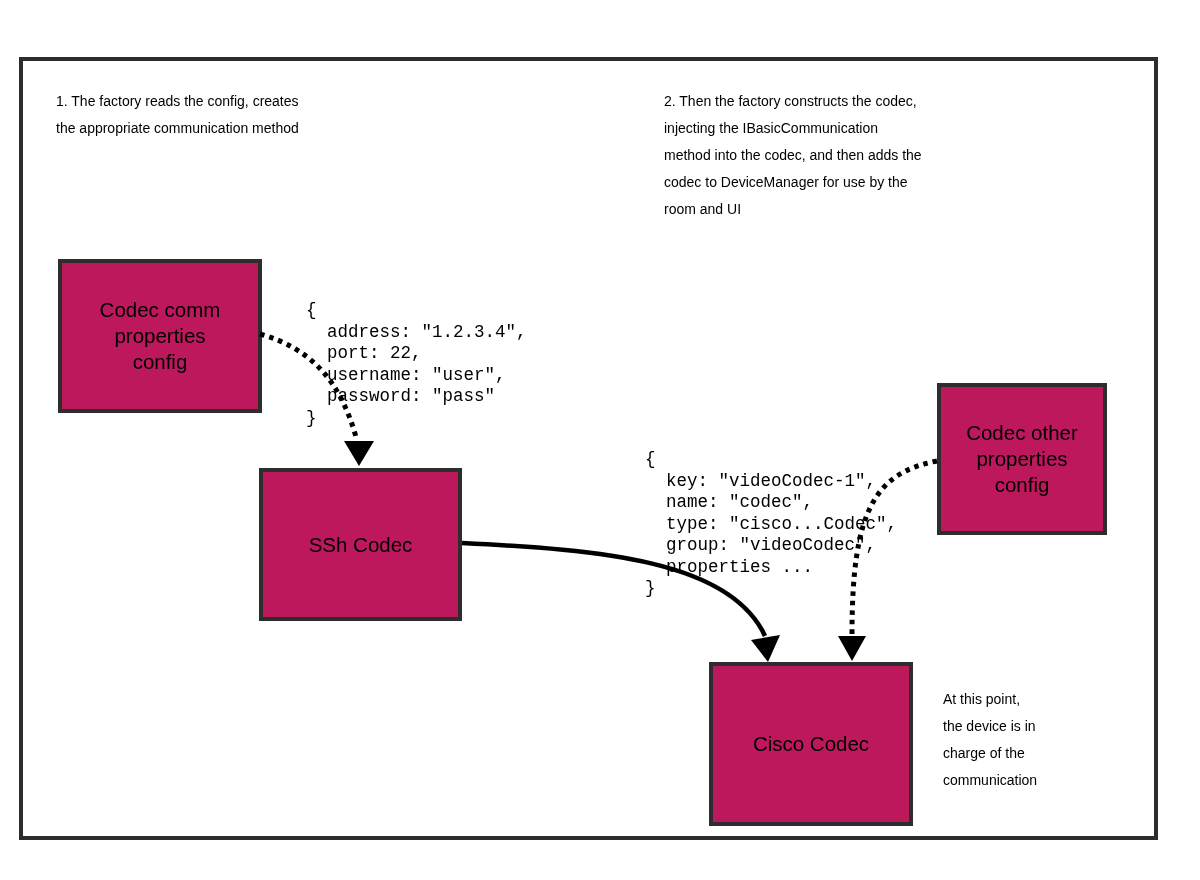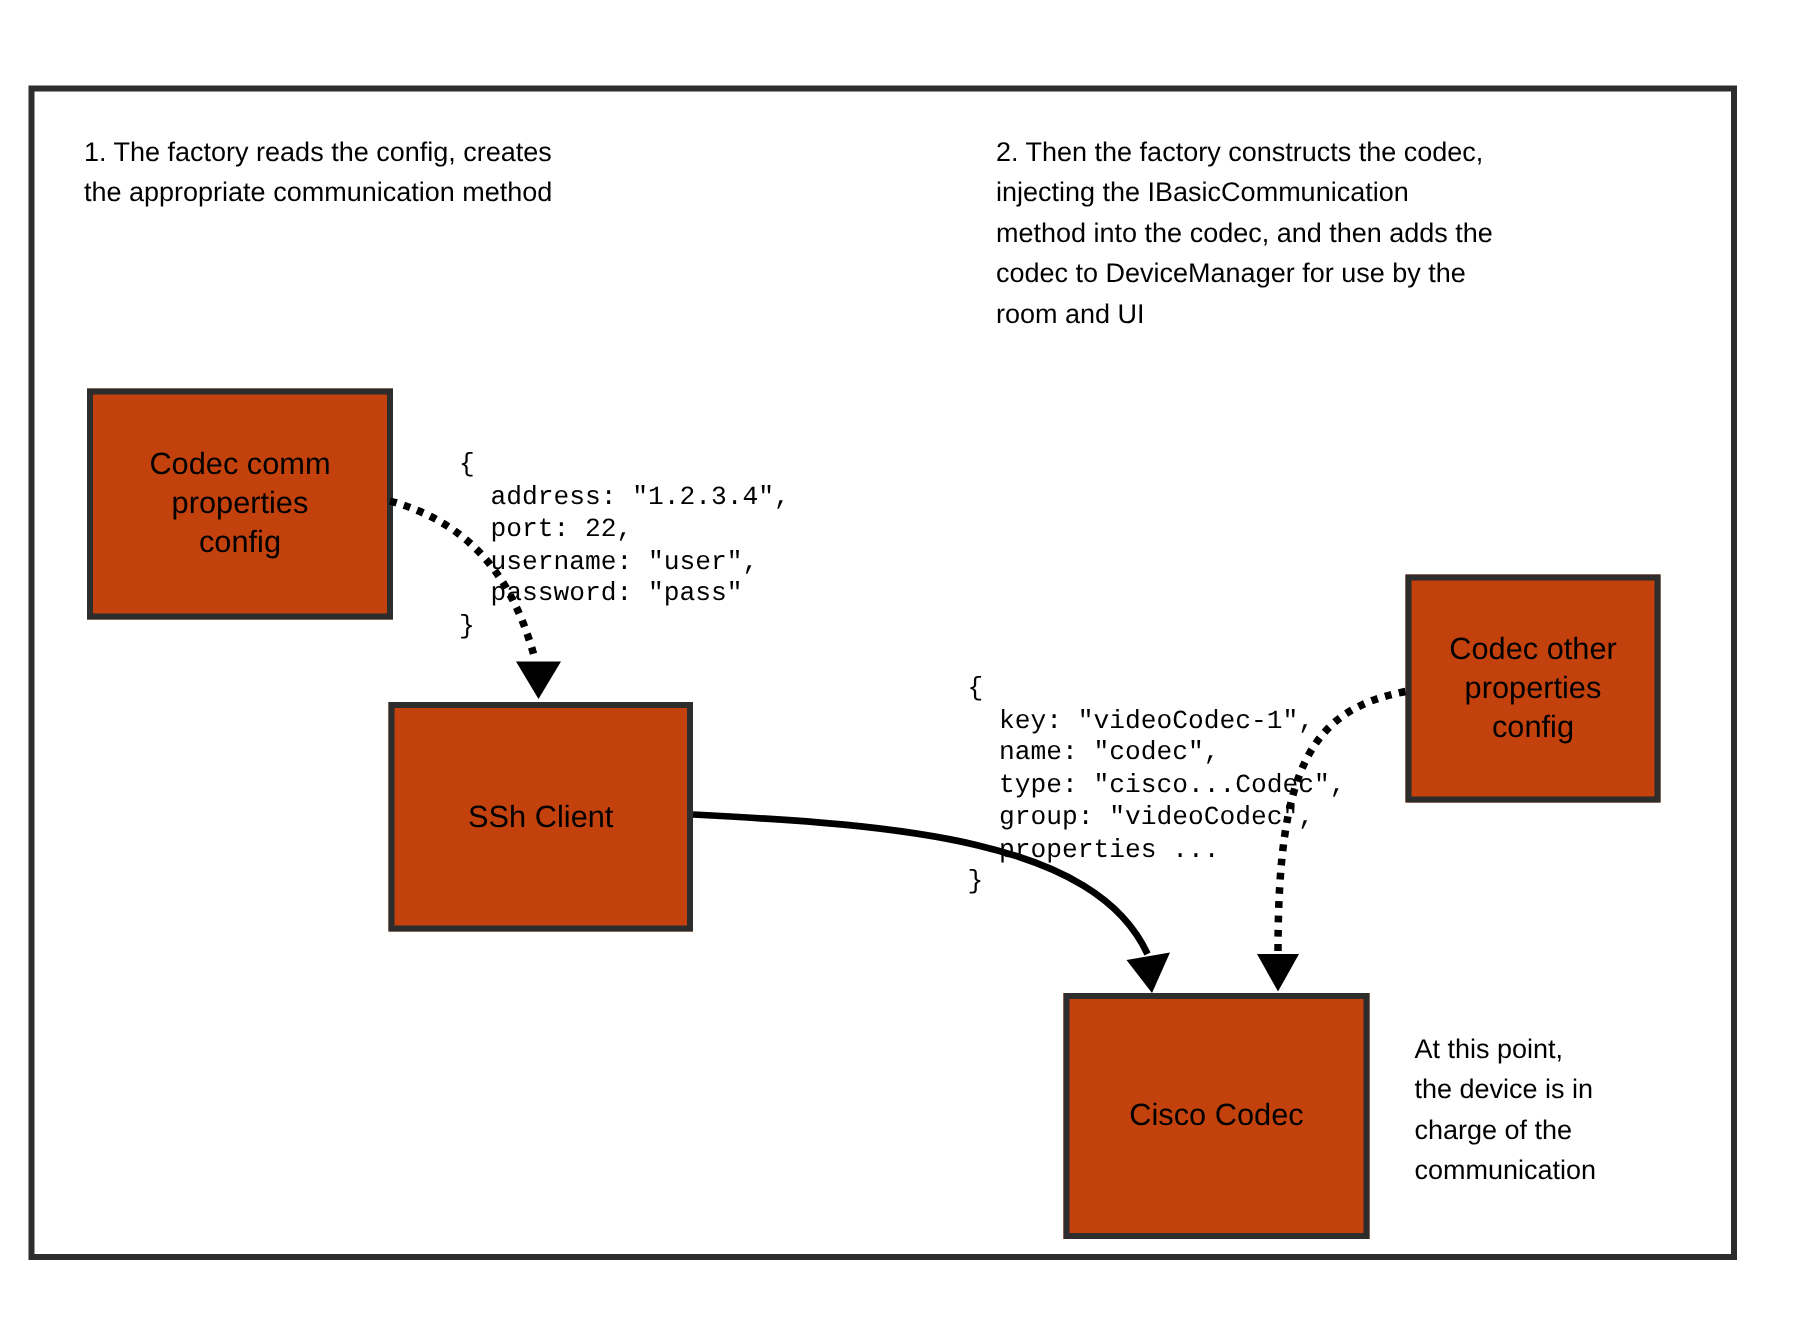--- a/index.html
+++ b/index.html
@@ -20,32 +20,32 @@
     position: absolute;
     left: 19px;
     top: 57px;
     width: 1131px;
     height: 775px;
     border: 4px solid #2d2d2d;
     background: #ffffff;
   }
   .note {
     position: absolute;
-    font-size: 18px;
+    font-size: 14px;
     line-height: 27px;
     white-space: pre-line;
     color: #000000;
   }
   .note-step1 { left: 56px;  top: 88px;  }
   .note-step2 { left: 664px; top: 88px;  }
   .note-outcome { left: 943px; top: 686px; }
   .dbox {
     position: absolute;
     border: 4px solid #2d2d2d;
-    background: #c2410c;
+    background: #be185d;
     display: flex;
     align-items: center;
     justify-content: center;
     text-align: center;
     box-sizing: border-box;
   }
   .dbox .dbox-label {
     font-size: 20.5px;
     line-height: 26px;
     white-space: pre-line;
@@ -105,21 +105,21 @@
 charge of the
 communication</div>
 
   <div class="dbox box-codec-comm">
     <span class="dbox-label">Codec comm
 properties
 config</span>
   </div>
 
   <div class="dbox box-ssh-client">
-    <span class="dbox-label">SSh Client</span>
+    <span class="dbox-label">SSh Codec</span>
   </div>
 
   <div class="dbox box-cisco-codec">
     <span class="dbox-label">Cisco Codec</span>
   </div>
 
   <div class="dbox box-codec-other">
     <span class="dbox-label">Codec other
 properties
 config</span>

